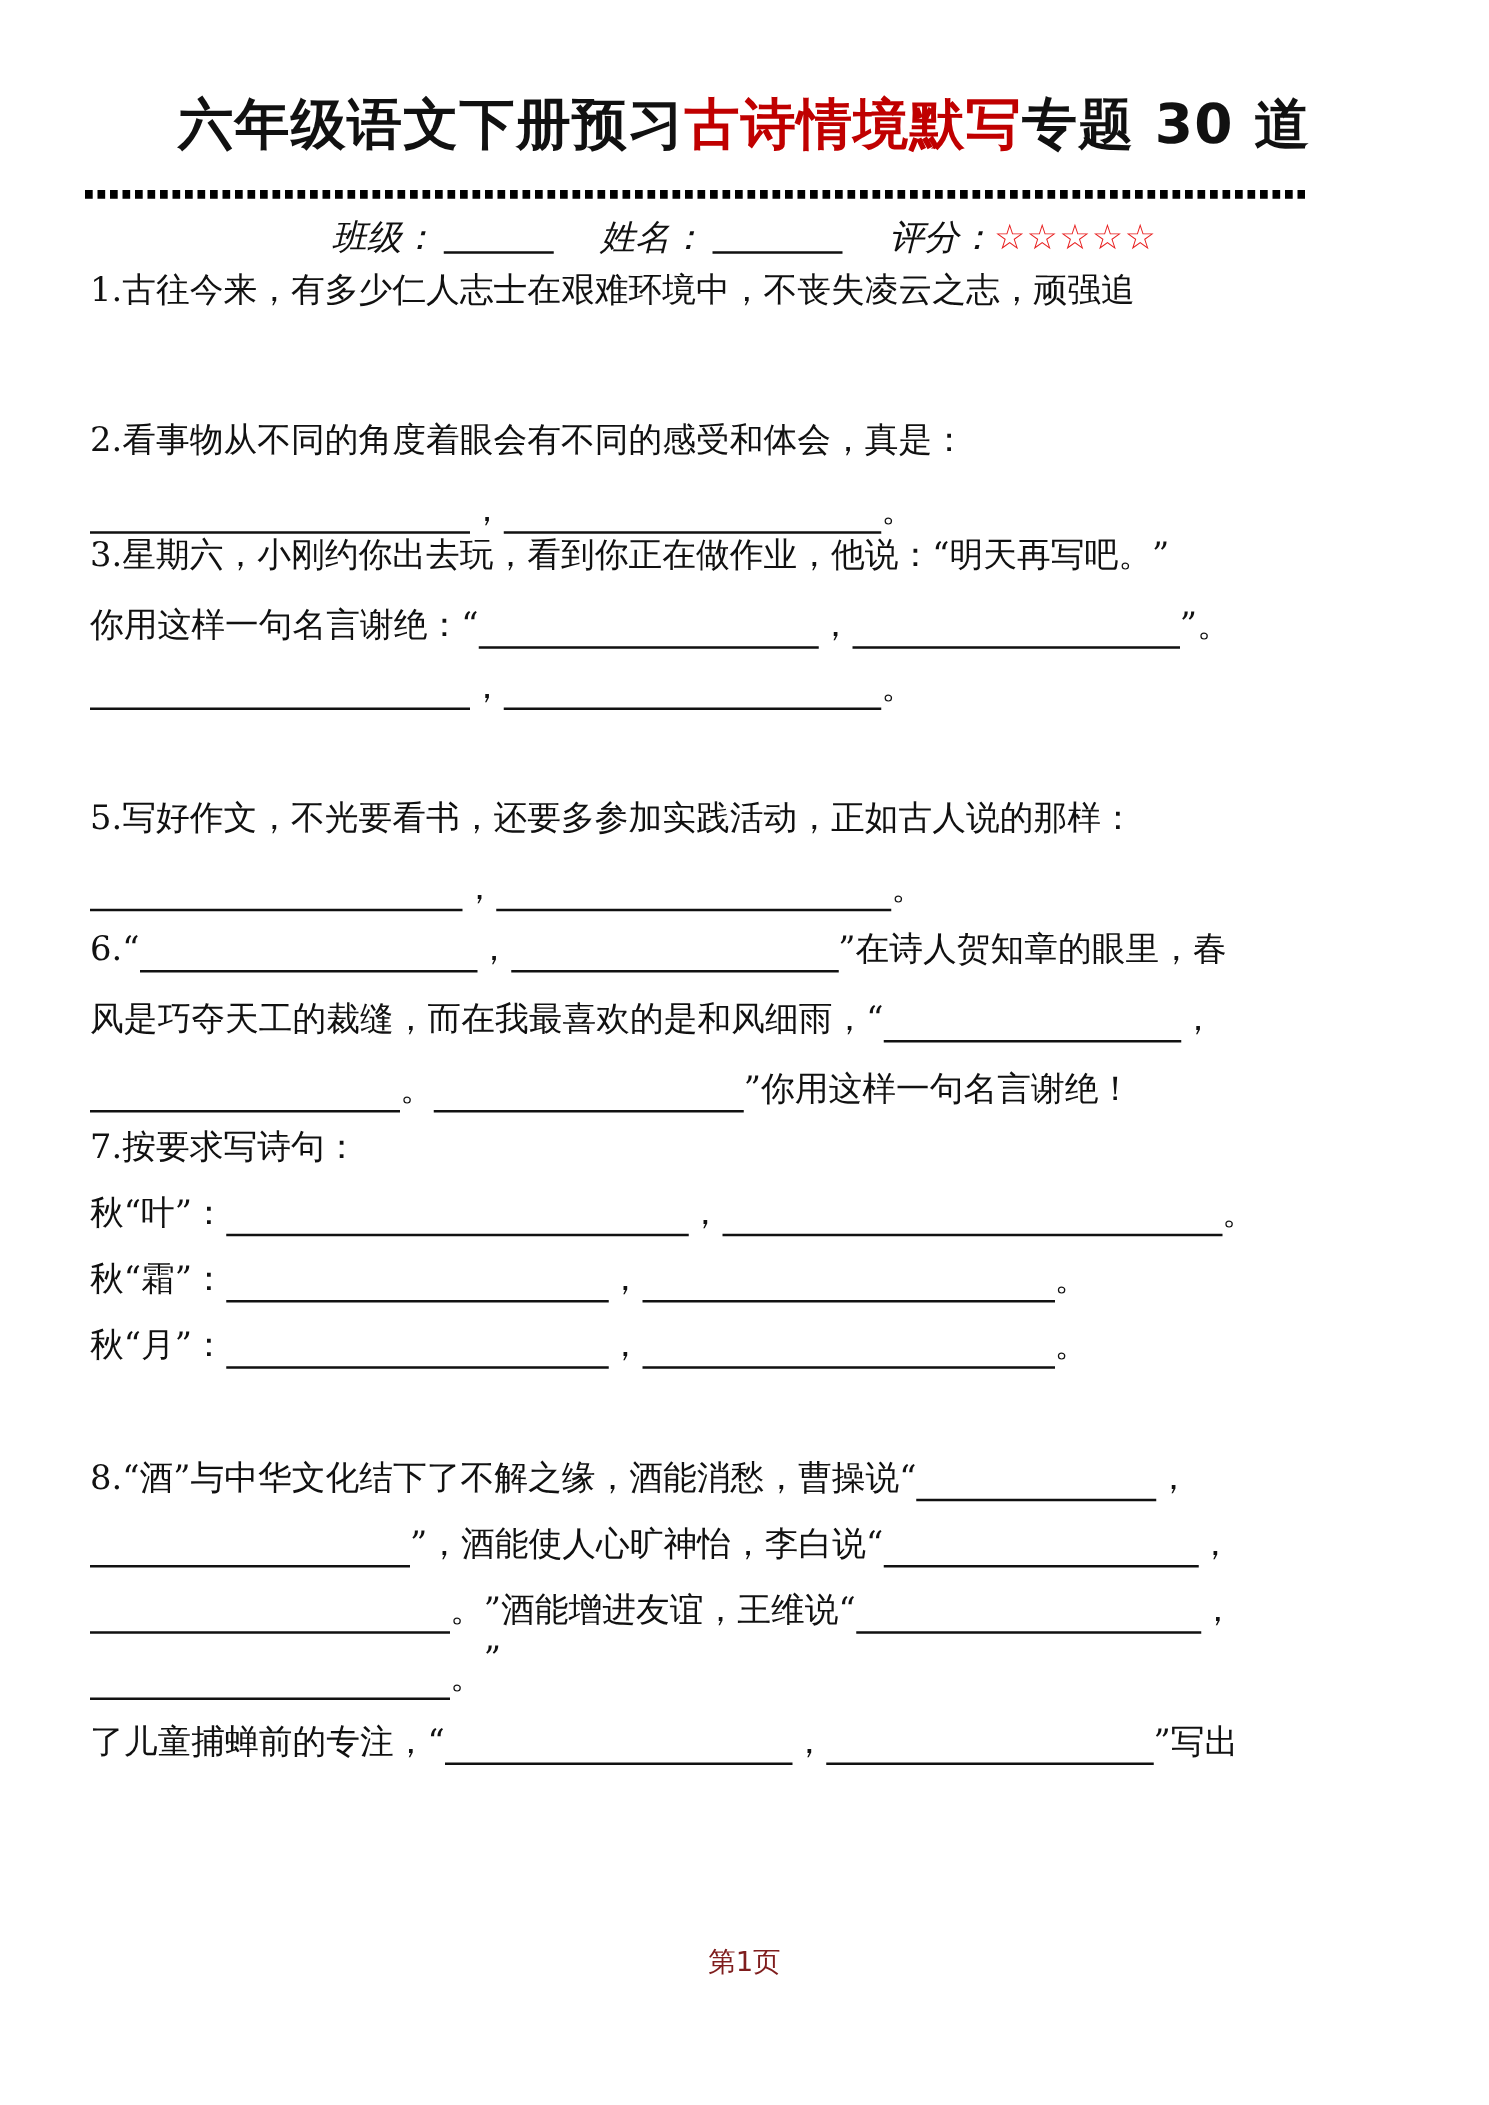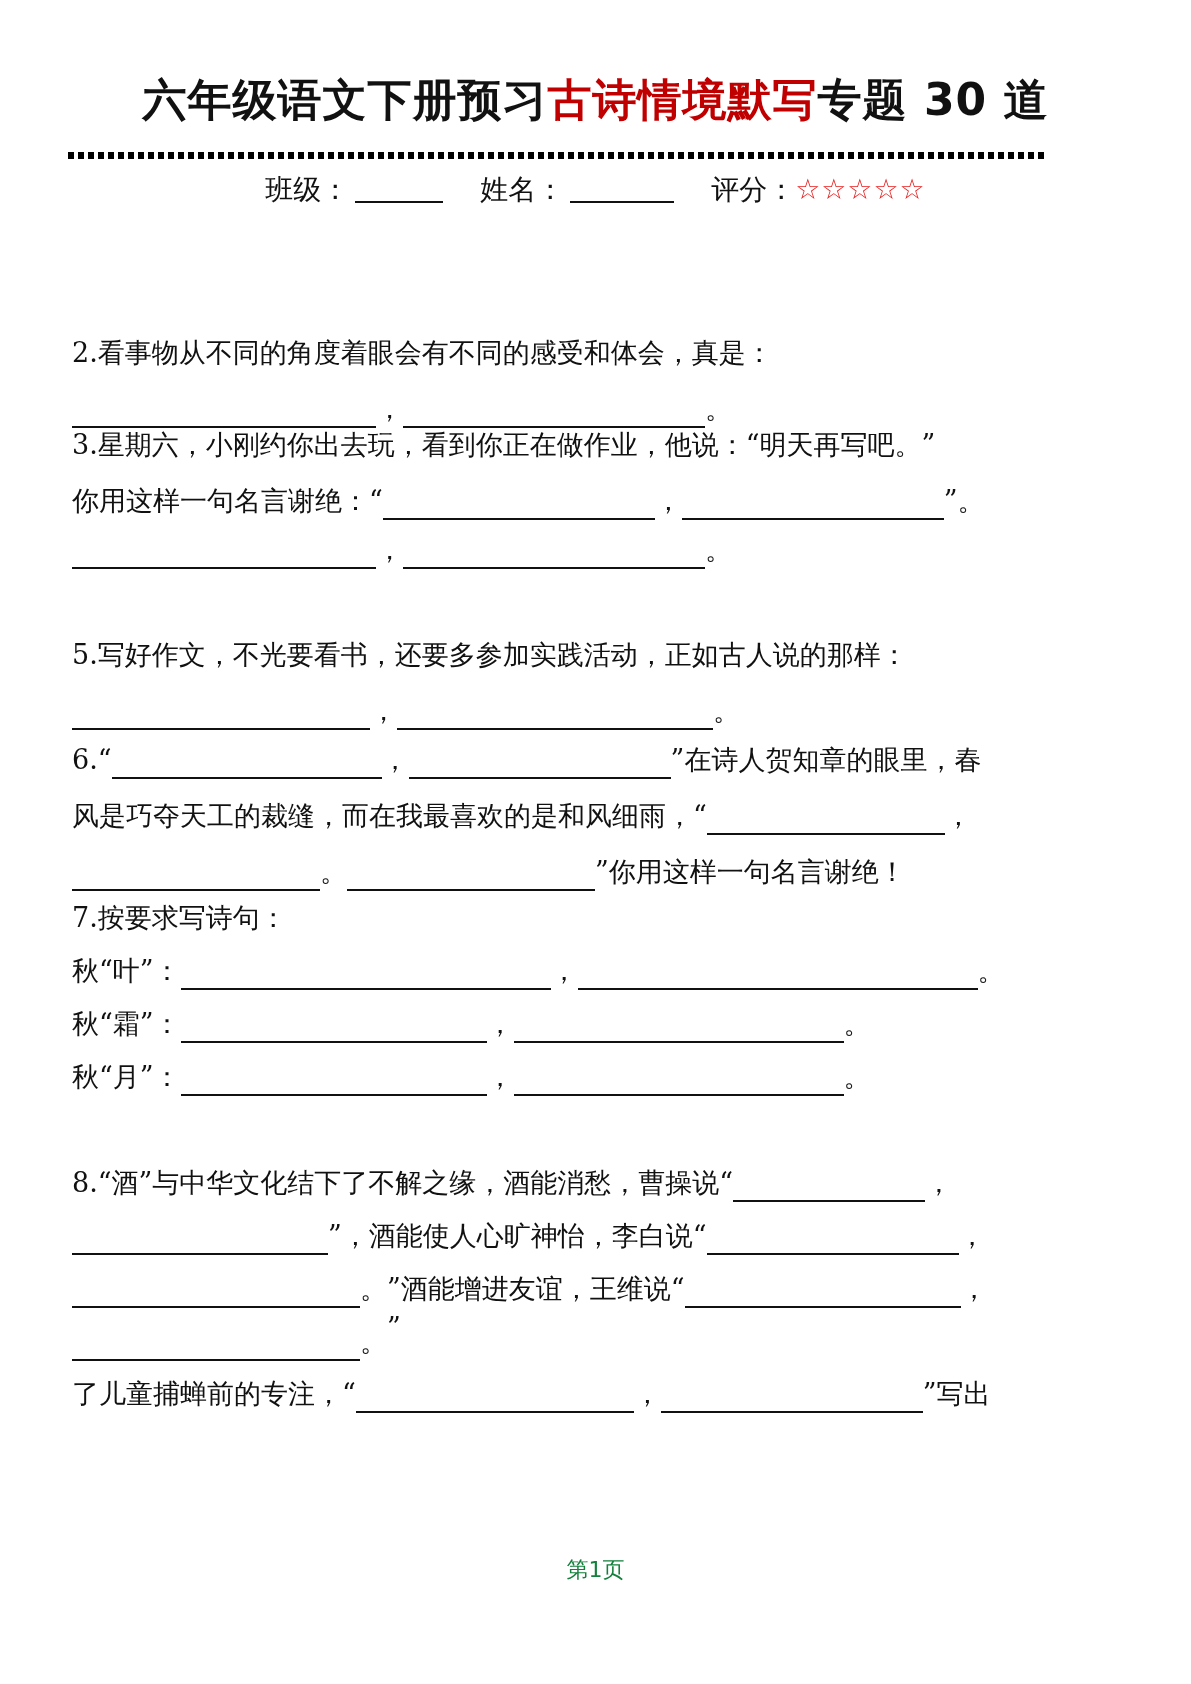--- a/index.html
+++ b/index.html
@@ -18,33 +18,33 @@
     .dots {
       position: absolute; top: 152px; left: 68px; width: 976px; height: 7px;
       background-image: linear-gradient(to right, #000 0, #000 6px, transparent 6px);
       background-size: 10px 7px; background-repeat: repeat-x;
     }
     .info {
       position: absolute; top: 170px; left: 0; width: 1191px; text-align: center;
       font-family: "DejaVu Sans", "Liberation Sans", sans-serif;
       font-size: 28px; line-height: 40px; color: #111;
     }
-    .info .field { display: inline-block; margin: 0 14px; }
+    .info .field { display: inline-block; margin: 0 14px; font-style: italic; }
     .info .blank { display: inline-block; border-bottom: 2px solid #111; height: 28px; vertical-align: -4px; margin-left: 6px; }
     .info .stars { color: #e82020; letter-spacing: 1px; }
     .q {
       position: absolute; left: 72px; width: 1050px;
       font-size: 27px; line-height: 56px; color: #111; white-space: nowrap;
     }
     .line { display: block; height: 56px; white-space: nowrap; }
     .b { display: inline-block; border-bottom: 2px solid #111; height: 34px; vertical-align: -10px; }
     .footer {
       position: absolute; top: 1555px; left: 0; width: 1191px; text-align: center;
       font-family: "DejaVu Sans", "Liberation Sans", sans-serif;
-      font-size: 22px; color: #15803d;
+      font-size: 22px; color: #7f1d1d;
     }
   </style>
 </head>
 <body>
 
 <div class="title">
   <span>六年级语文下册预习</span><span class="hl">古诗情境默写</span><span>专题 30 道</span>
 </div>
 
 <div class="dots"></div>
@@ -55,20 +55,21 @@
   </span>
   <span class="field">
     <span>姓名：</span><span class="blank" style="width:104px"></span>
   </span>
   <span class="field">
     <span>评分：</span><span class="stars">☆☆☆☆☆</span>
   </span>
 </div>
 
 <div class="q" style="top:205px">
+  <span class="line">1.古往今来，有多少仁人志士在艰难环境中，不丧失凌云之志，顽强追</span>
 </div>
 
 <div class="q" style="top:325px">
   <span class="line">2.看事物从不同的角度着眼会有不同的感受和体会，真是：</span>
   <span class="line">
     <span class="b" style="width:304px"></span><span>，</span><span class="b" style="width:302px"></span><span>。</span>
   </span>
 </div>
 
 <div class="q" style="top:417px">

